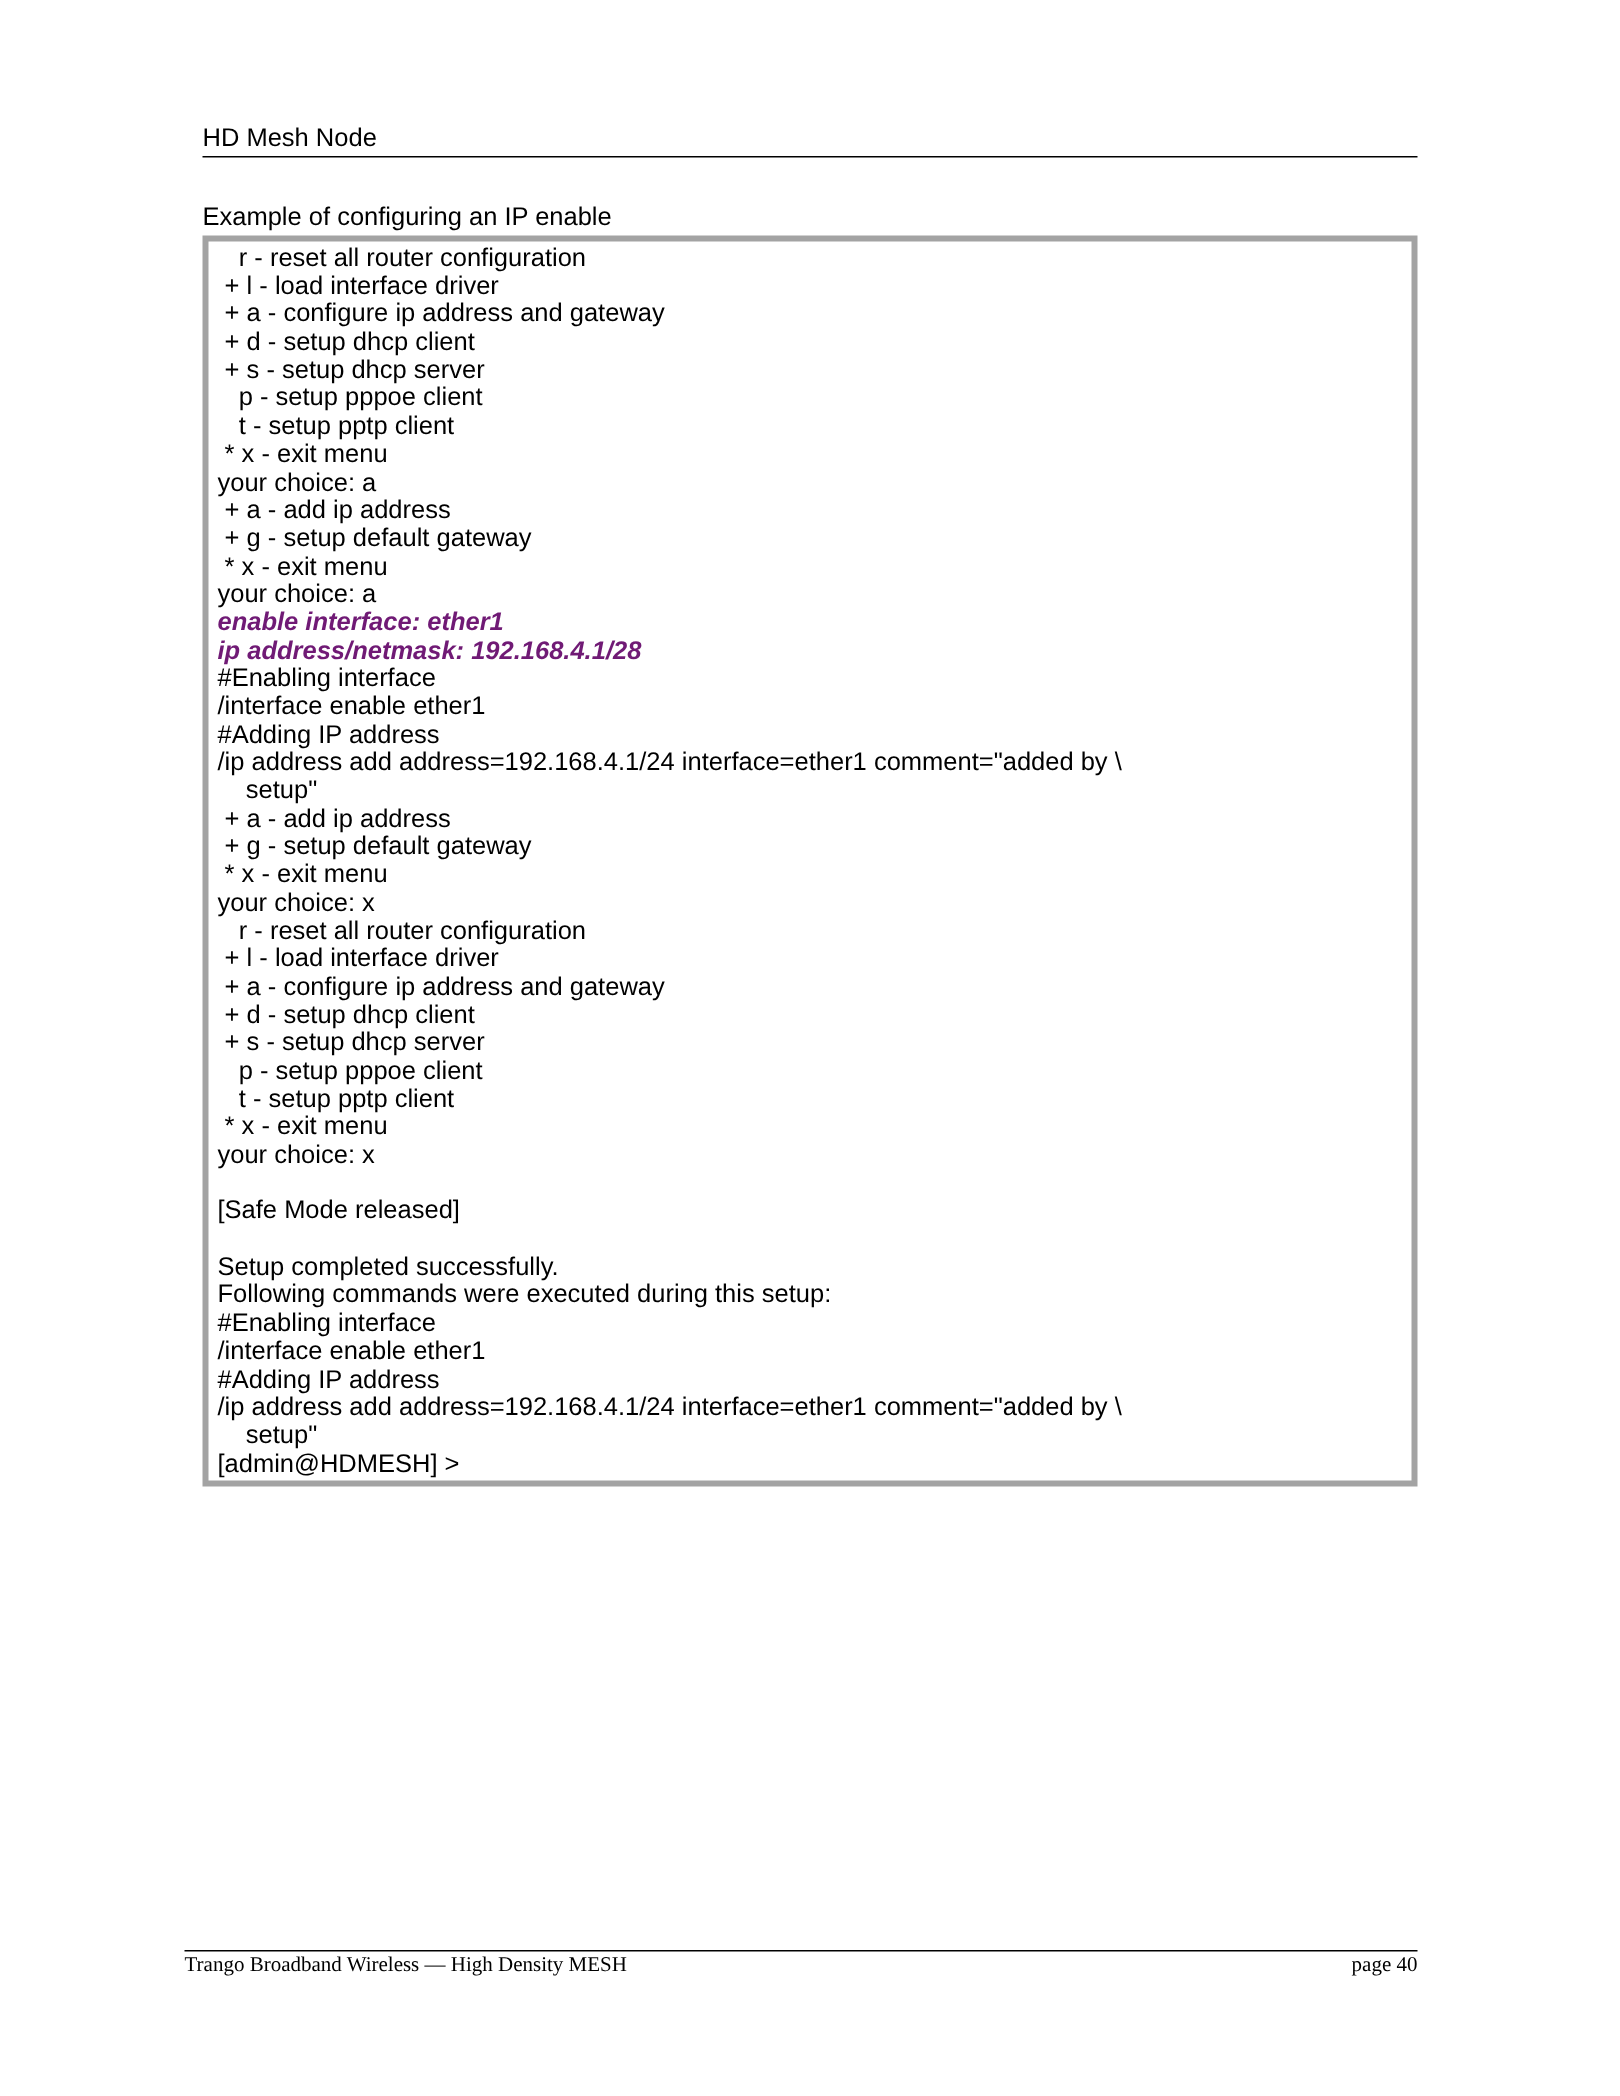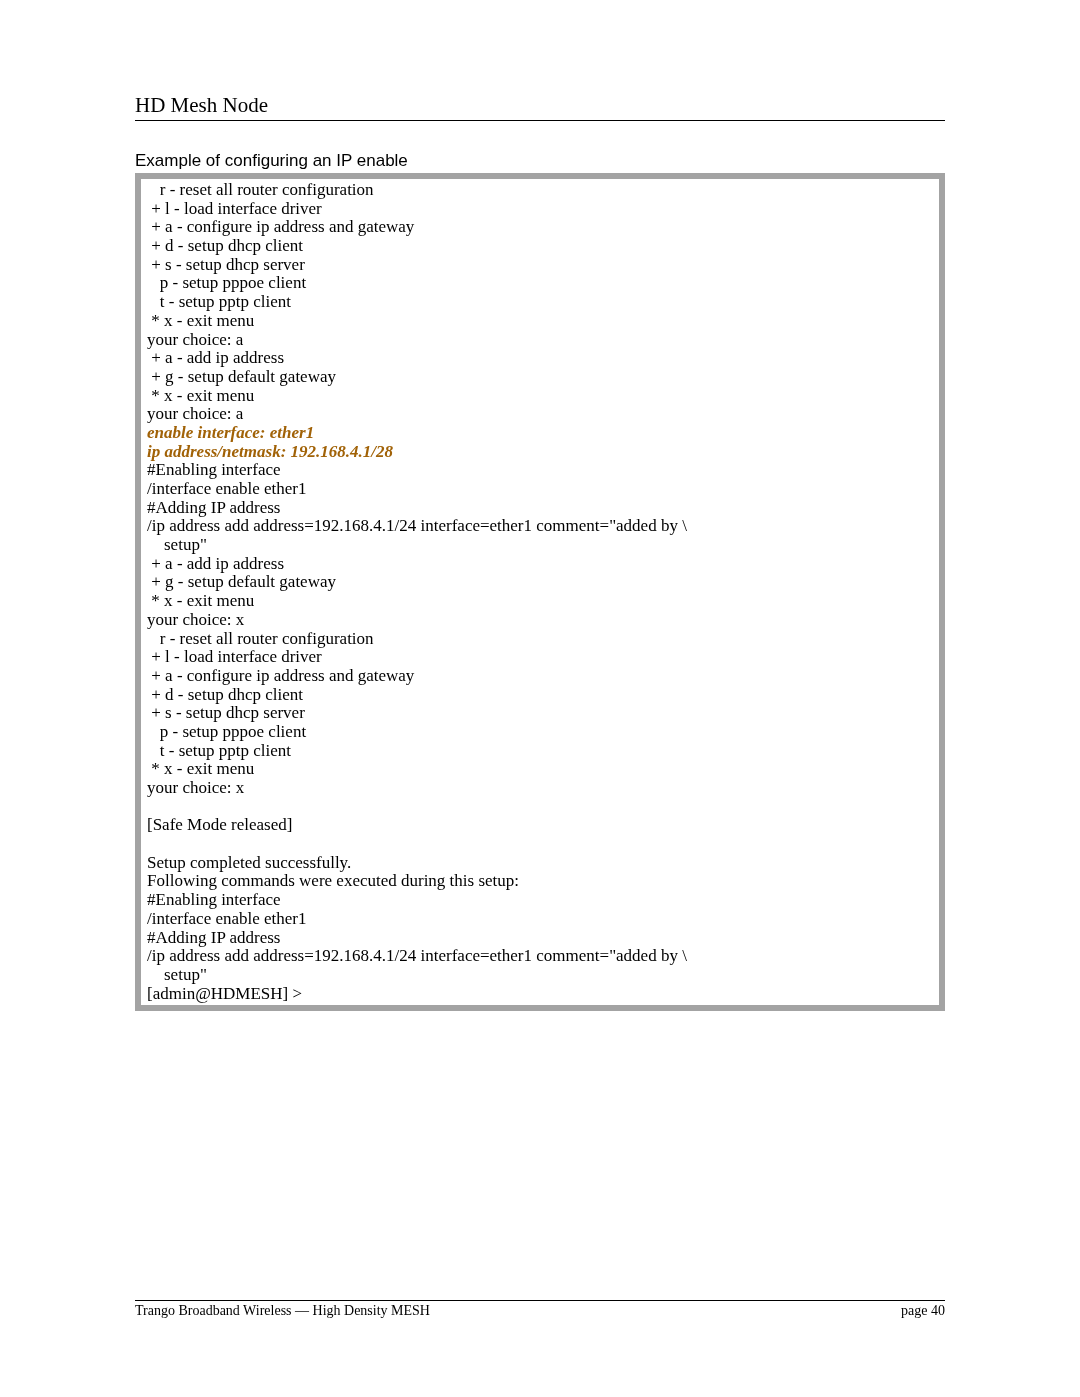--- a/index.html
+++ b/index.html
@@ -11,26 +11,25 @@
   .page {
     position: relative;
     width: 1080px;
     height: 1397px;
     box-sizing: border-box;
     padding: 82px 135px 0 135px;
     font-family: Arial, Helvetica, sans-serif;
     color: #000;
   }
   .running-head {
-    font-family: Liberation Serif, serif;
-    font-size: 21px;
+    font-family: Liberation Sans, sans-serif;
+    font-size: 17px;
     padding-bottom: 2px;
     border-bottom: 1.5px solid #000;
     margin-bottom: 30px;
-    margin-top: 11px;
   }
   .sect-title {
     font-family: Arial, Helvetica, sans-serif;
     font-weight: bold;
     font-style: italic;
     font-size: 21px;
     margin: 0 0 34px 0;
   }
   .body-text {
     font-size: 17px;
@@ -39,35 +38,35 @@
   }
   .body-text .indent {
     display: inline-block;
     width: 52px;
   }
   .example-label {
     font-size: 17px;
     margin: 0 0 2px 0;
   }
   .code-box {
-    border: 6px solid #a3a3a3;
+    border: 4px solid #a3a3a3;
     padding: 2px 16px 2px 6px;
-    font-family: Liberation Serif, serif;
+    font-family: Liberation Sans, sans-serif;
     font-size: 17px;
     line-height: 1.1;
     white-space: pre;
   }
   .code-red {
-    color: #a16207;
+    color: #701a75;
     font-weight: bold;
     font-style: italic;
   }
   .footer {
     position: absolute;
-    left: 135px;
+    left: 123px;
     right: 135px;
     bottom: 78px;
     border-top: 1.5px solid #000;
     padding-top: 2px;
     font-family: "Times New Roman", Times, serif;
     font-size: 14px;
     display: flex;
     justify-content: space-between;
   }
 </style>

